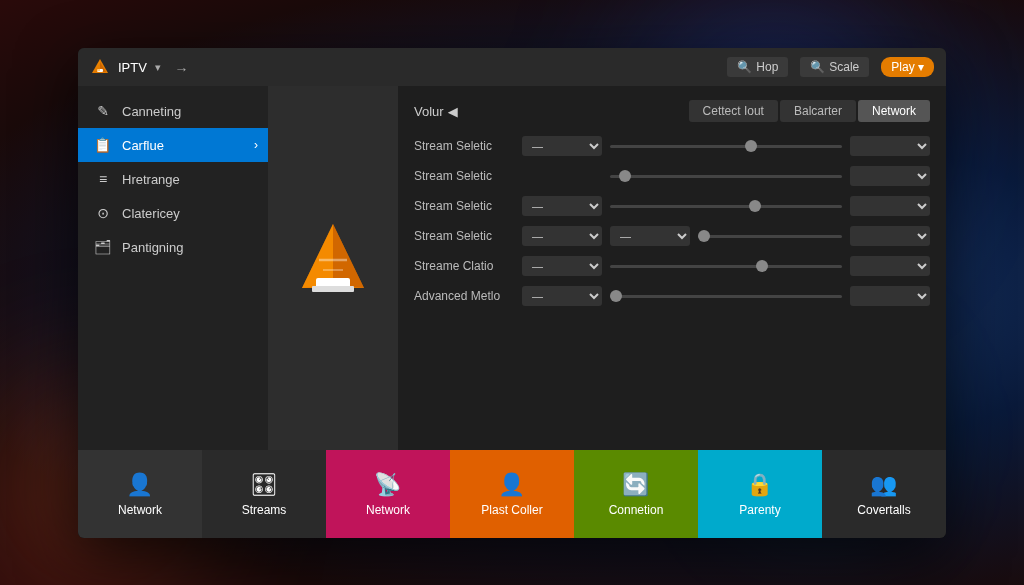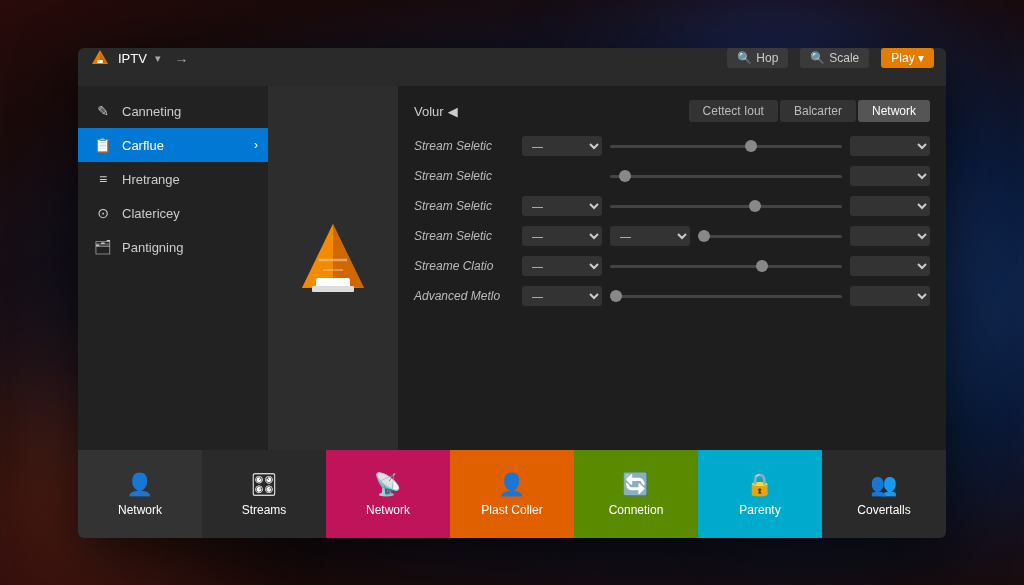--- a/index.html
+++ b/index.html
@@ -47,21 +47,21 @@
       z-index: 10;
       box-shadow: 0 20px 60px rgba(0,0,0,0.7);
       display: flex;
       flex-direction: column;
     }
     
     .titlebar {
       background: #2a2a2a;
       height: 38px;
       display: flex;
-      align-items: flex-start;
+      align-items: center;
       padding: 0 12px;
       flex-shrink: 0;
     }
     .titlebar-left {
       display: flex;
       align-items: center;
       gap: 8px;
       flex: 1;
     }
     .vlc-cone-small {
@@ -97,21 +97,21 @@
       align-items: center;
       gap: 4px;
       background: #3a3a3a;
       padding: 3px 10px;
       border-radius: 3px;
     }
     .titlebar-play {
       background: #e47c00;
       color: #fff;
       padding: 3px 10px;
-      border-radius: 3px;
+      border-radius: 9px;
       font-size: 12px;
       cursor: pointer;
       display: flex;
       align-items: center;
       gap: 4px;
     }
     
     .content {
       display: flex;
       flex: 1;
@@ -212,21 +212,20 @@
       display: flex;
       align-items: center;
       margin-bottom: 10px;
       gap: 8px;
     }
     .stream-label {
       color: #bbb;
       font-size: 12px;
       width: 100px;
       flex-shrink: 0;
-      font-style: italic;
     }
     .stream-select {
       background: #333;
       border: none;
       color: #ccc;
       font-size: 11px;
       padding: 3px 6px;
       border-radius: 3px;
       width: 80px;
       flex-shrink: 0;

